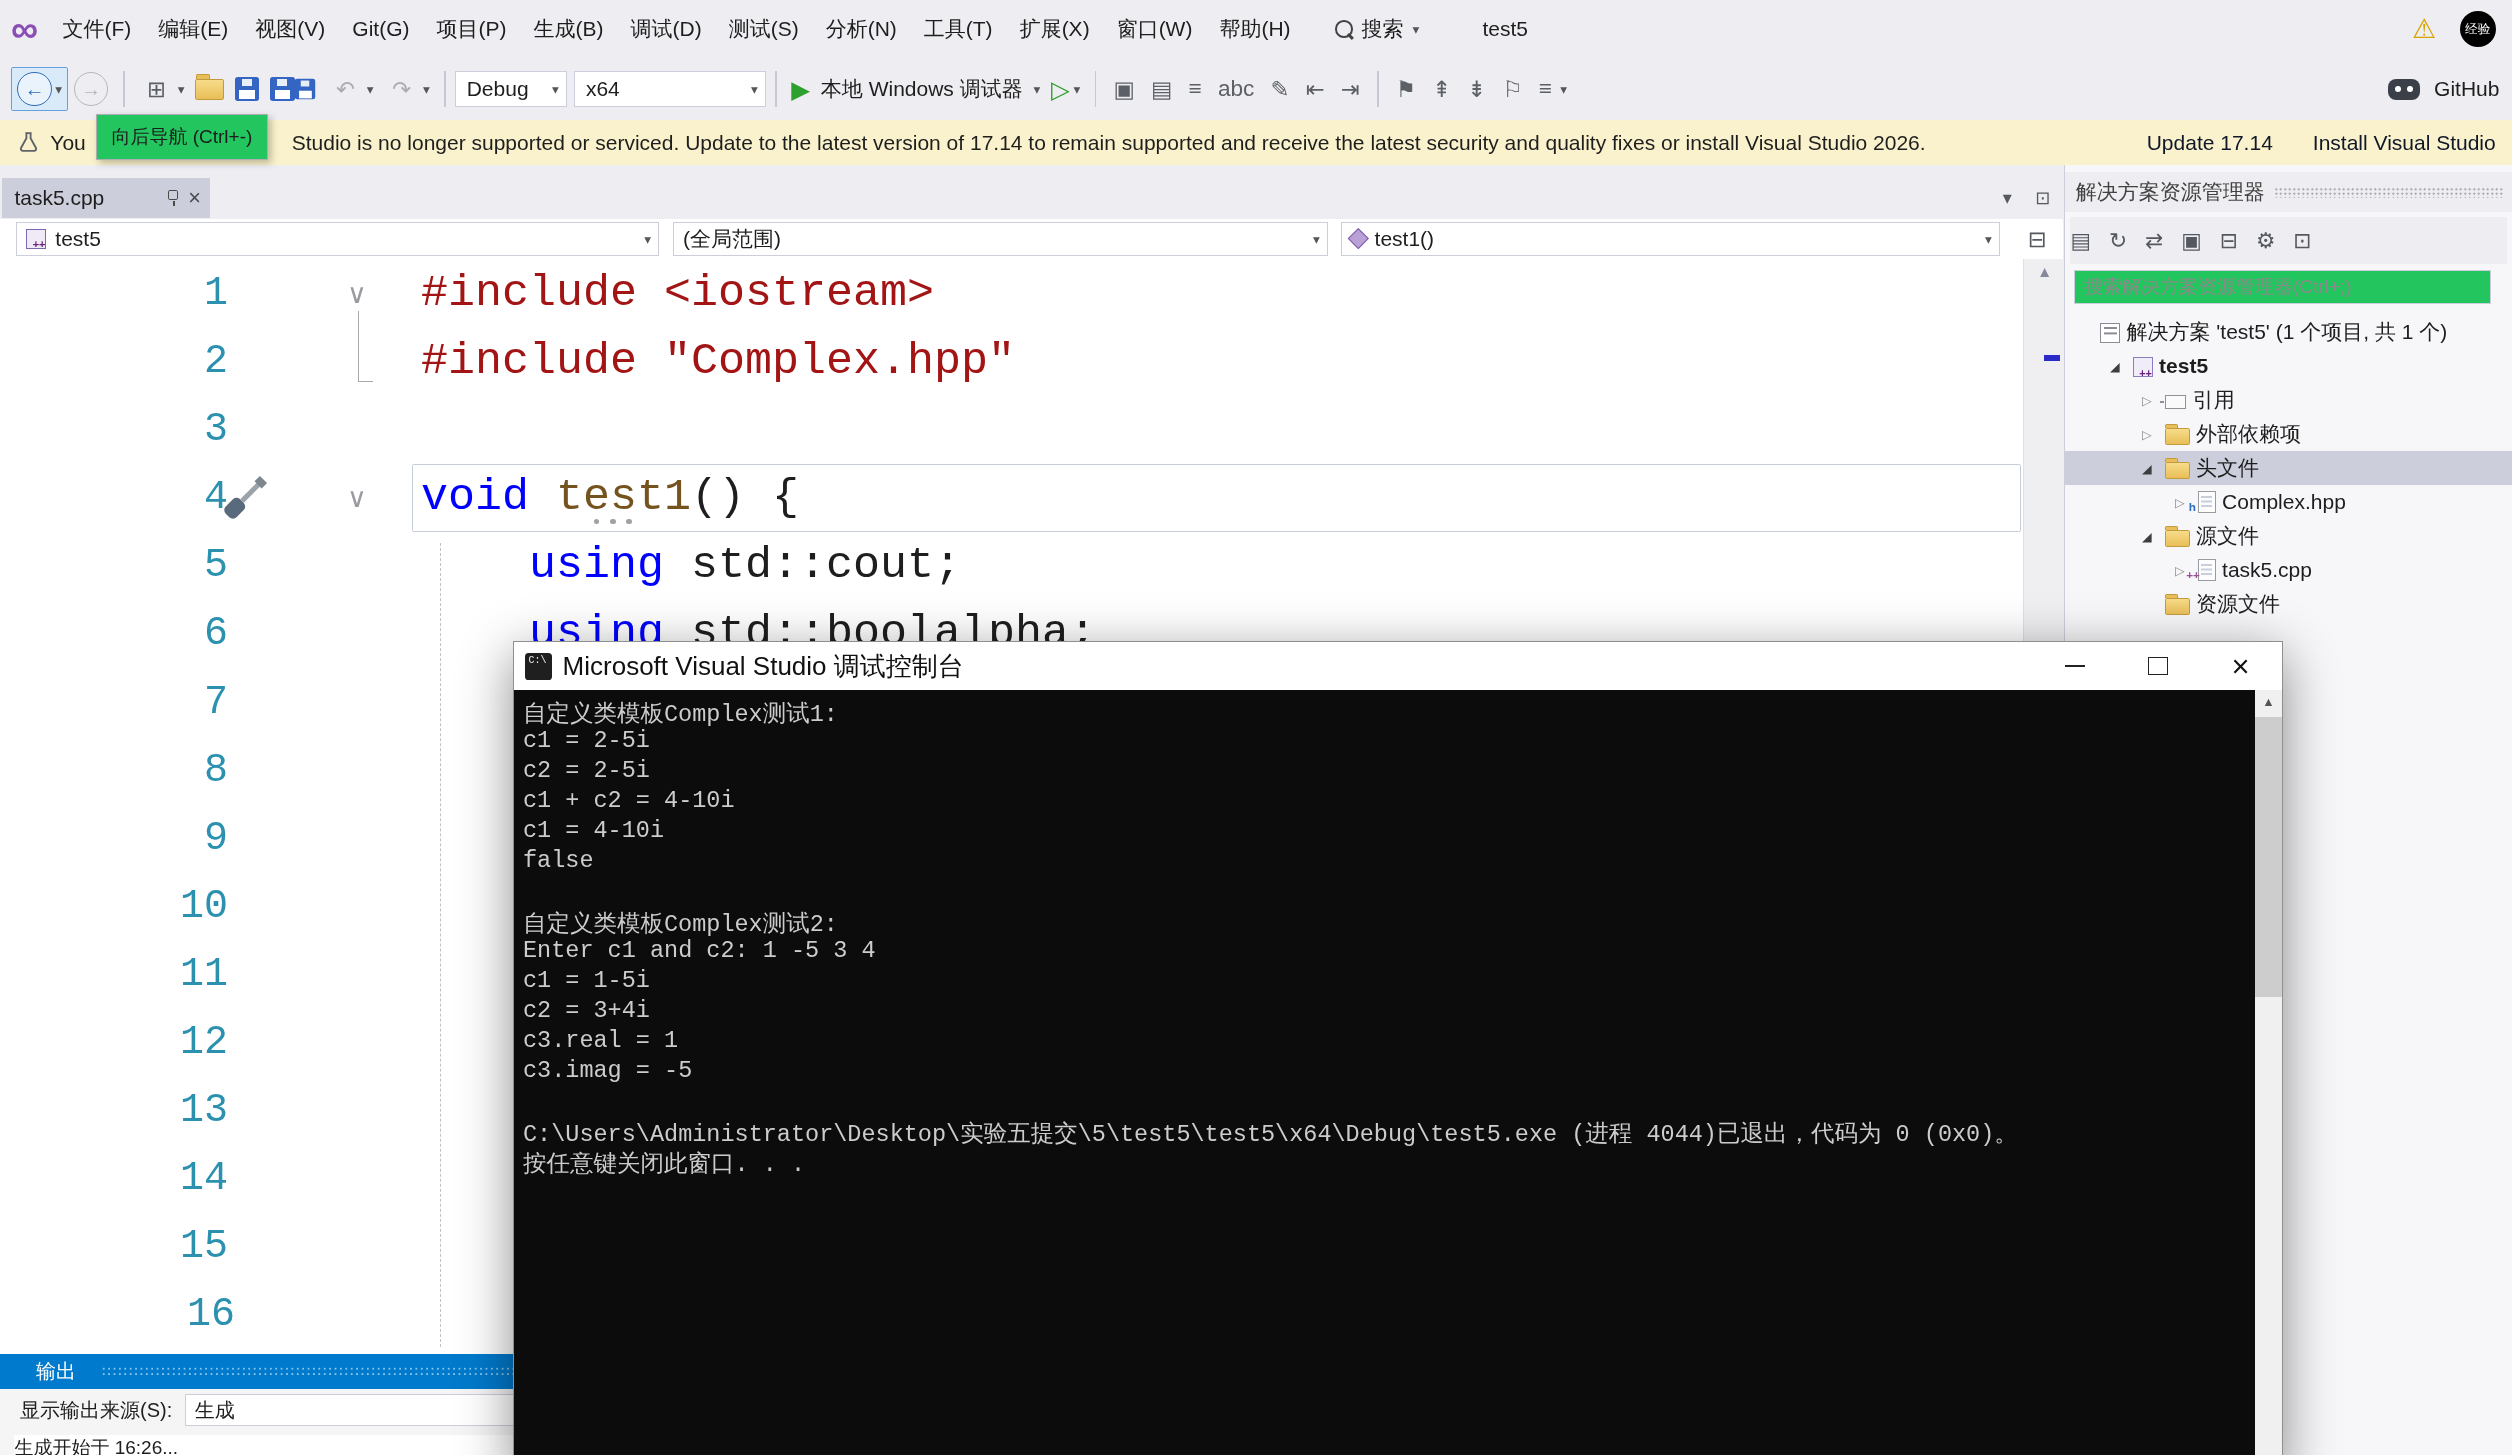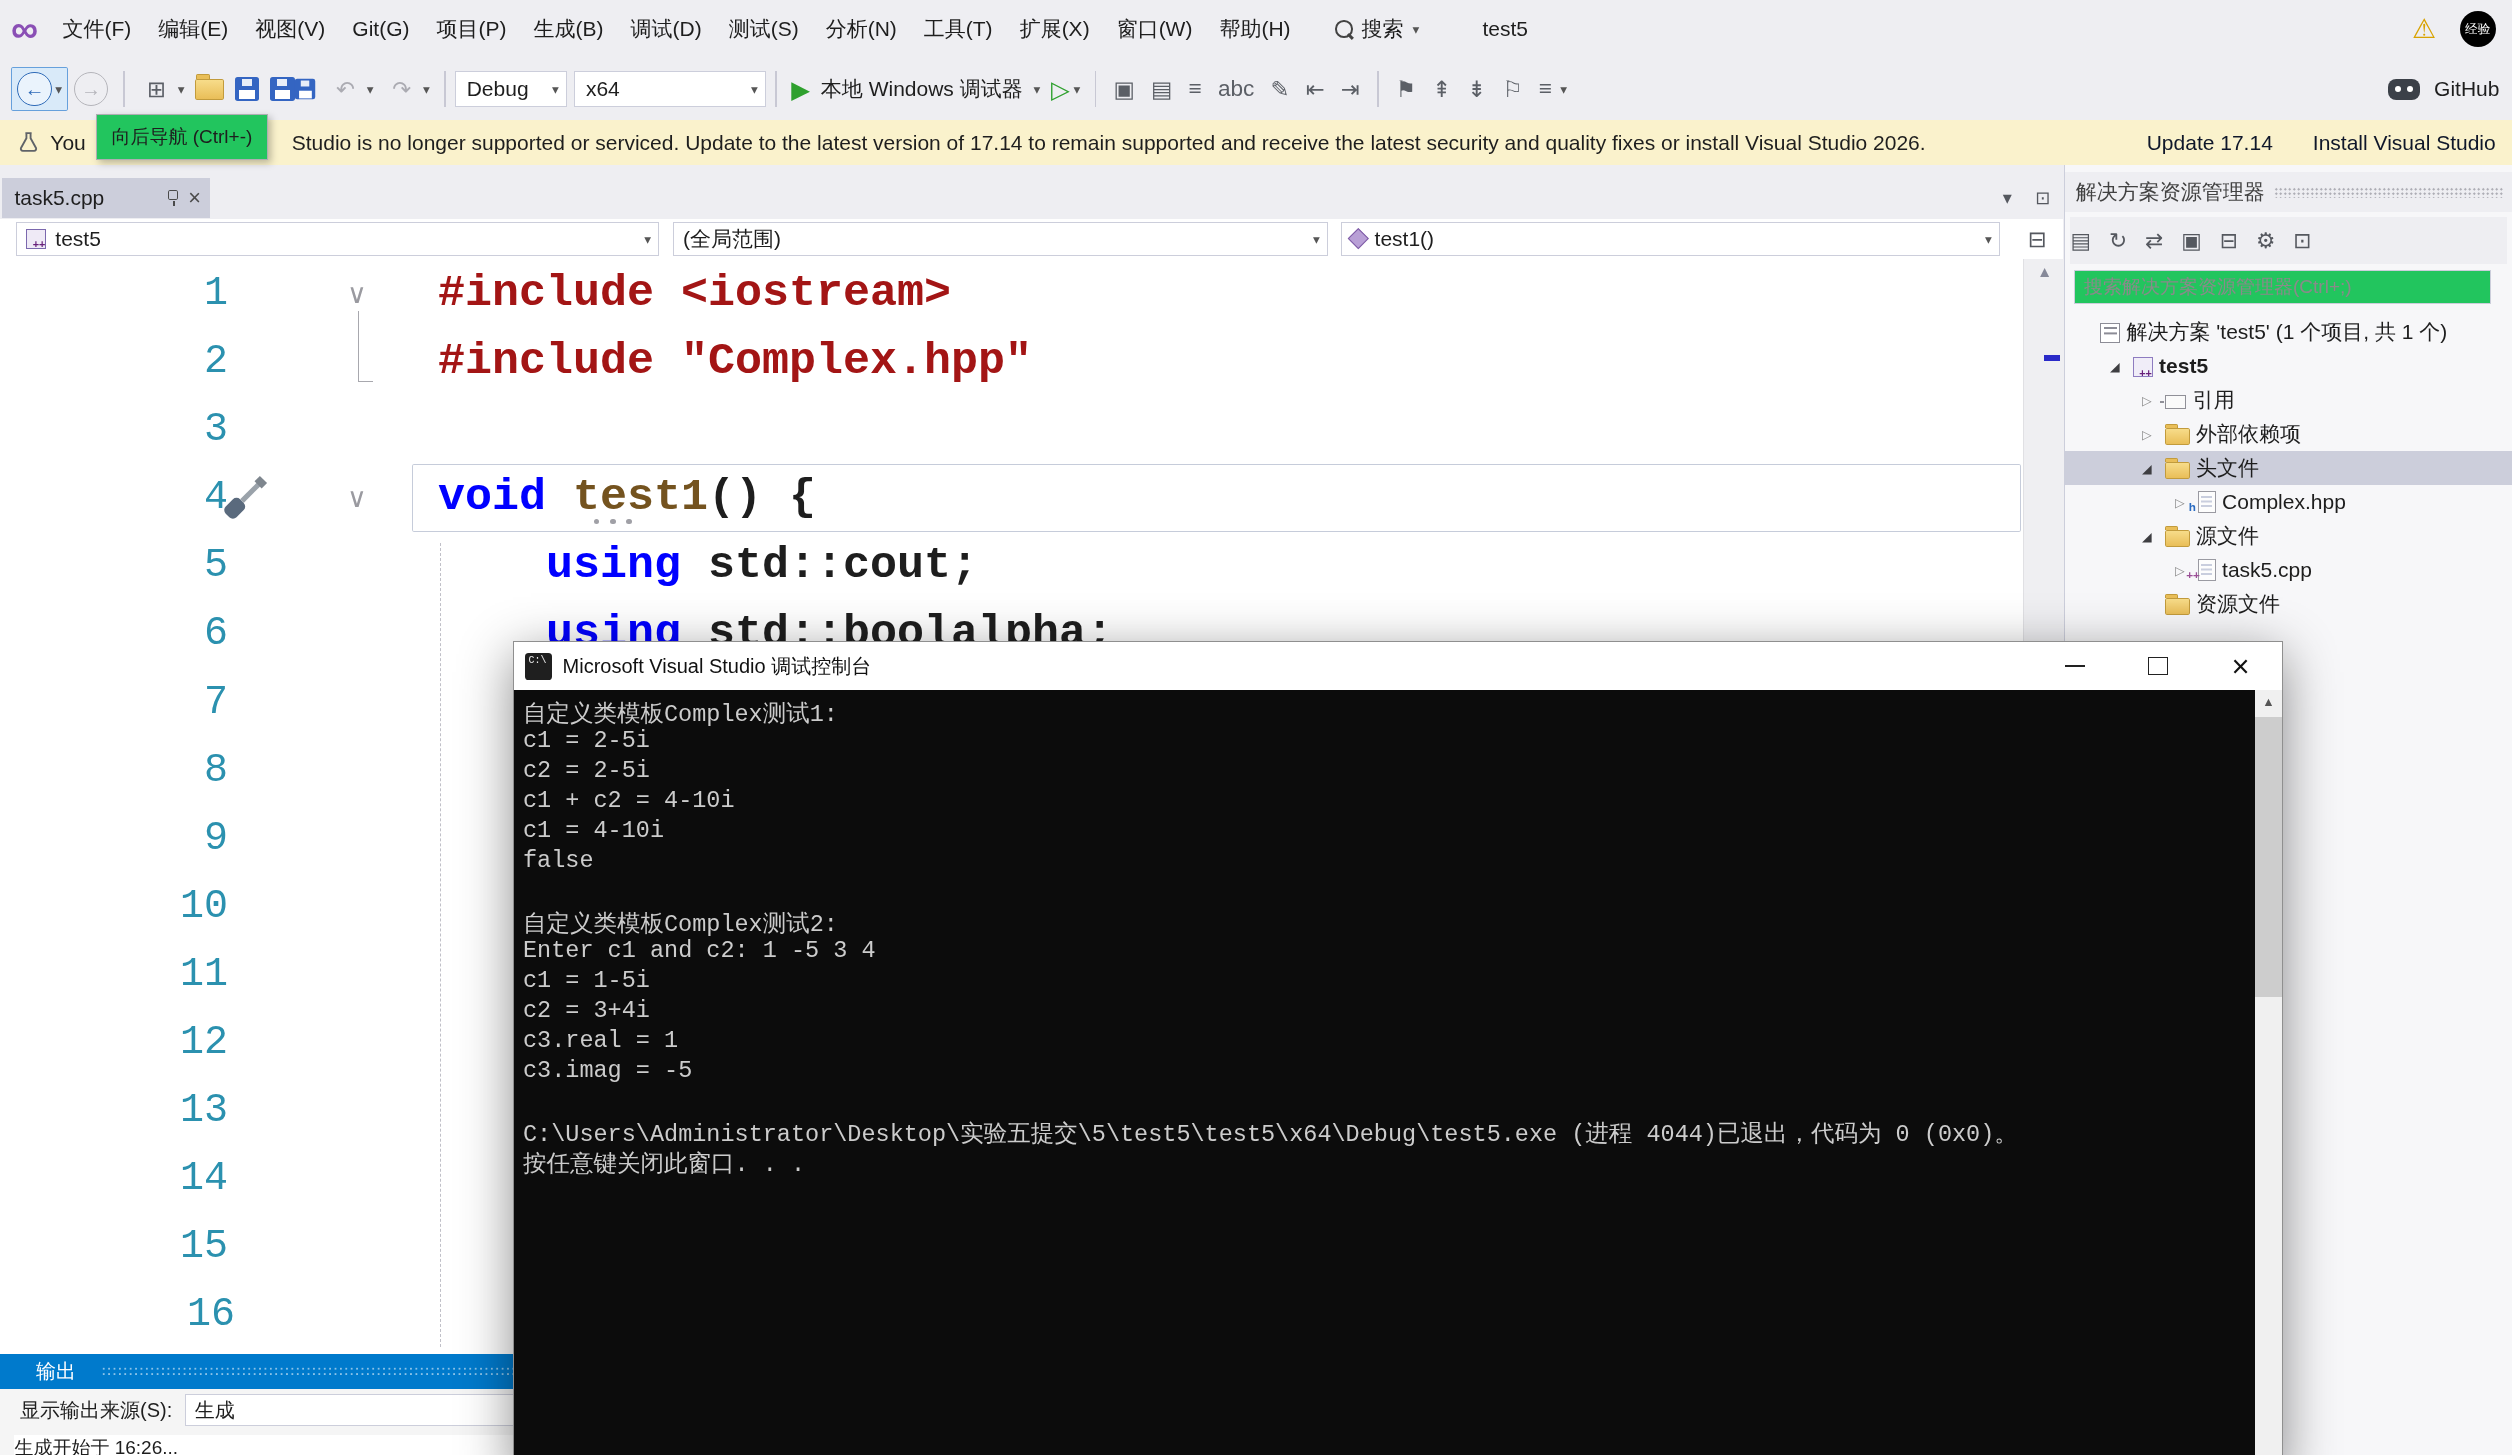--- a/index.html
+++ b/index.html
@@ -78,22 +78,22 @@
   .cb-proj::after{content:"++";position:absolute;right:0px;bottom:-2.7px;font:bold 10.8px "Liberation Sans",sans-serif;color:#68217A;}
   .cb-cube{width:12.6px;height:12.6px;transform:rotate(45deg);background:#B9A0D6;border:0.9px solid #7E5BA6;flex:none;}
   .split-icon{position:absolute;right:16.3px;top:7.2px;font-size:22.6px;color:#55585F;}
 
   
   .editor{left:0;top:259px;width:2063px;height:1197px;background:#fff;}
   .ed-ln{position:absolute;left:0;width:228px;height:69px;display:flex;align-items:center;justify-content:flex-end;
          font-family:"Liberation Mono",monospace;font-size:40px;color:#2B91AF;}
   .ed-fold{position:absolute;left:336px;width:42px;height:69px;display:flex;align-items:center;justify-content:center;
            color:#9A9AA0;font-size:27px;}
-  .ed-code{position:absolute;left:438px;height:69px;display:flex;align-items:center;
-           font-family:"Liberation Mono",monospace;font-size:45px;white-space:pre;font-weight:bold;}
+  .ed-code{position:absolute;left:421px;height:69px;display:flex;align-items:center;
+           font-family:"Liberation Mono",monospace;font-size:45px;white-space:pre;}
   .tok-kw{color:#0000FF;} .tok-str{color:#A31515;} .tok-pp{color:#A31515;}
   .tok-fn{color:#74531F;} .tok-pl{color:#1E1E1E;}
   .inc-guide{left:358px;top:52px;width:14.4px;height:70px;border-left:0.9px solid #A8A8AE;border-bottom:0.9px solid #A8A8AE;}
   .indent-guide{left:440px;top:284px;width:0;height:804px;border-left:1.8px dashed #C0C0C8;}
   .cur-line-box{left:412px;top:205px;width:1607px;height:66px;border:1.8px solid #C6CCDA;border-radius:1.8px;}
   .sugg-dots{left:594px;top:260px;display:flex;gap:10.8px;}
   .sugg-dots i{width:5.4px;height:5.4px;border-radius:50%;background:#A0A0A6;}
   .screwdriver{left:215px;top:208px;width:61px;height:61px;}
   .ed-scroll{left:2023px;top:0;width:41px;height:1197px;background:#EFEFF2;border-left:0.9px solid #E0E0E4;}
   .ed-scroll .up{position:absolute;top:3.6px;left:0;width:100%;text-align:center;font-size:15.4px;color:#868999;}
@@ -141,21 +141,21 @@
   .ic-hpp::before,.ic-cpp::before{content:"";position:absolute;left:2.7px;right:2.7px;top:4.5px;height:1.8px;background:#C9CEDE;box-shadow:0 4.5px 0 #C9CEDE,0 9px 0 #C9CEDE;}
   .ic-cpp::after{content:"++";position:absolute;left:-12.6px;bottom:-0.9px;font:bold 11.7px "Liberation Sans",sans-serif;color:#9B4F96;}
   .ic-hpp::after{content:"h";position:absolute;left:-10px;bottom:-0.9px;font:bold 11.7px "Liberation Sans",sans-serif;color:#2B6BC0;}
 
   
   .console{left:513px;top:641px;width:1770px;height:831px;z-index:50;background:#0C0C0C;
            border:0.9px solid #8F8F8F;box-sizing:border-box;box-shadow:0 12.6px 50px rgba(0,0,0,.45);}
   .ctitle{position:absolute;left:0;top:0;width:100%;height:48px;background:#fff;display:flex;align-items:center;}
   .cicon{width:27px;height:27px;margin-left:10.8px;background:#1F1F1F;border-radius:3.6px;position:relative;flex:none;}
   .cicon::before{content:"C:\\";position:absolute;left:3.6px;top:2.7px;font:10px "Liberation Mono",monospace;color:#ECECEC;}
-  .ctext{font-size:20px;margin-left:10.8px;color:#111;}
+  .ctext{font-size:26px;margin-left:10.8px;color:#111;}
   .cbtns{margin-left:auto;display:flex;height:100%;}
   .cbtn{width:83px;height:48px;display:flex;align-items:center;justify-content:center;}
   .cmin{width:20px;height:1.8px;background:#222;}
   .cmax{width:18px;height:15.4px;border:1.8px solid #222;}
   .cclose{font-size:31px;color:#111;line-height:1;}
   .cbody{position:absolute;left:0;top:48px;right:27px;bottom:0;padding:7.2px 0 0 9px;overflow:hidden;}
   .cline{height:30px;font-family:"Liberation Mono",monospace;font-size:23.5px;color:#CCCCCC;white-space:pre;}
   .cscroll{position:absolute;top:48px;right:0;width:27px;bottom:0;background:#F0F0F0;}
   .cscroll .up{position:absolute;top:5.4px;width:100%;text-align:center;font-size:12.6px;color:#555;}
   .cthumb{position:absolute;top:27px;left:0;width:100%;height:280px;background:#CDCDCD;}

